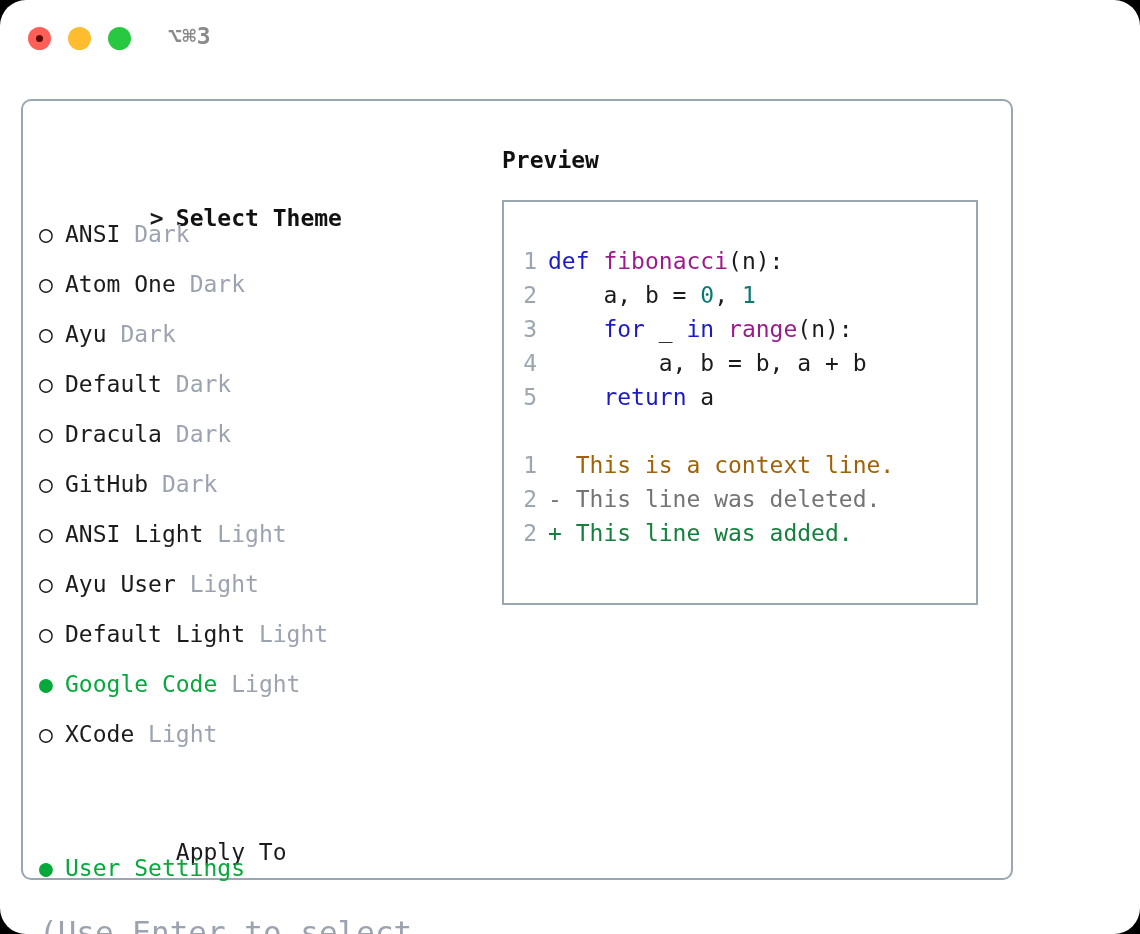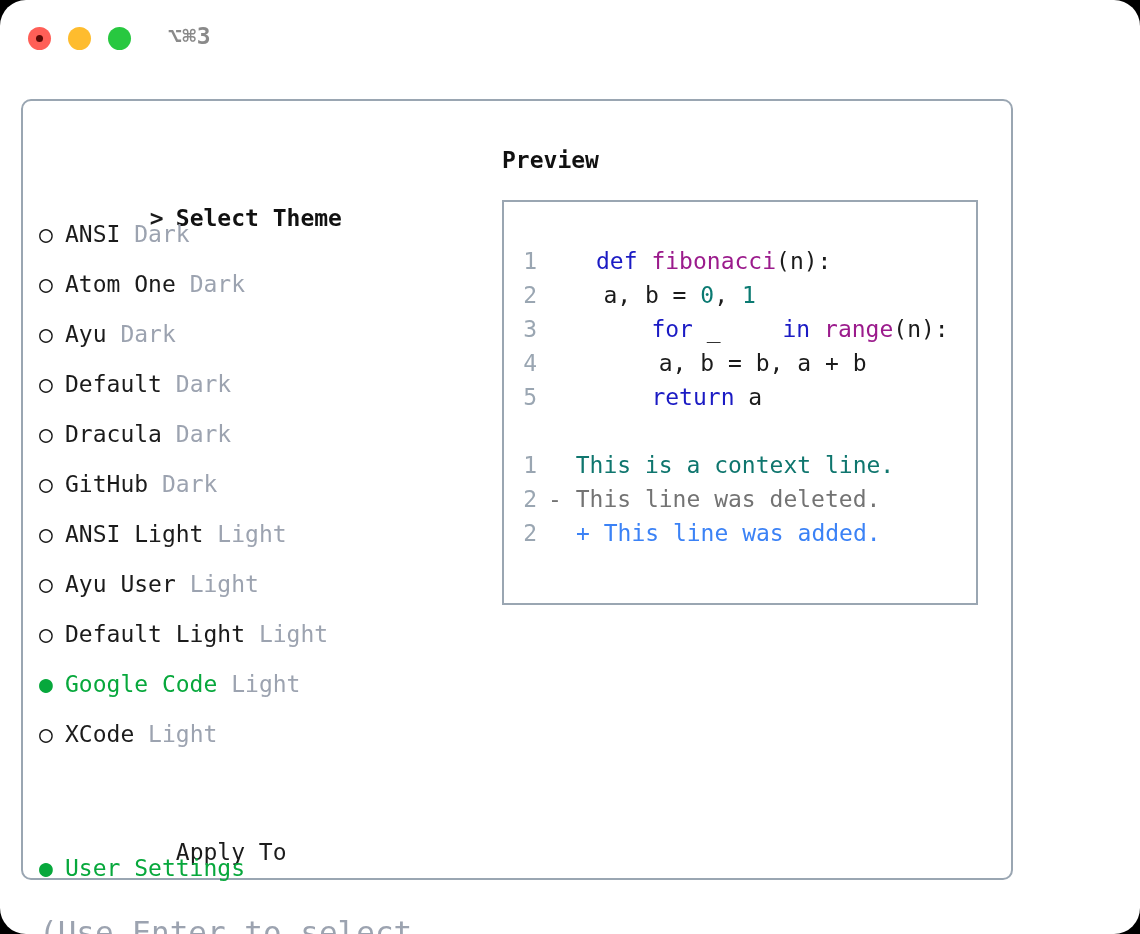--- a/index.html
+++ b/index.html
@@ -148,29 +148,29 @@
     line-height: 34px;
     white-space: pre;
   }
   .lineno {
     display: inline-block;
     width: 22px;
     text-align: right;
     color: #9AA6B2;
     margin-right: 11px;
   }
-  .kw   { color: #1B1BC4; margin-left: 48px; }
+  .kw   { color: #1B1BC4; }
   .fn   { color: #9B1B8C; }
   .num  { color: #0B7A72; }
   .plain{ color: #1b1b1b; }
 
   .diff-gap { height: 34px; }
-  .diff-ctx { color: #0f766e; }
+  .diff-ctx { color: #a16207; }
   .diff-del { color: #737373; }
-  .diff-add { color: #3b82f6; margin-left: 28px; }
+  .diff-add { color: #15803d; }
 </style>
 </head>
 <body>
 
 <div id="window">
 
   <div id="titlebar">
     <div class="traffic" id="tl-close"></div>
     <div class="traffic" id="tl-min"></div>
     <div class="traffic" id="tl-max"></div>

